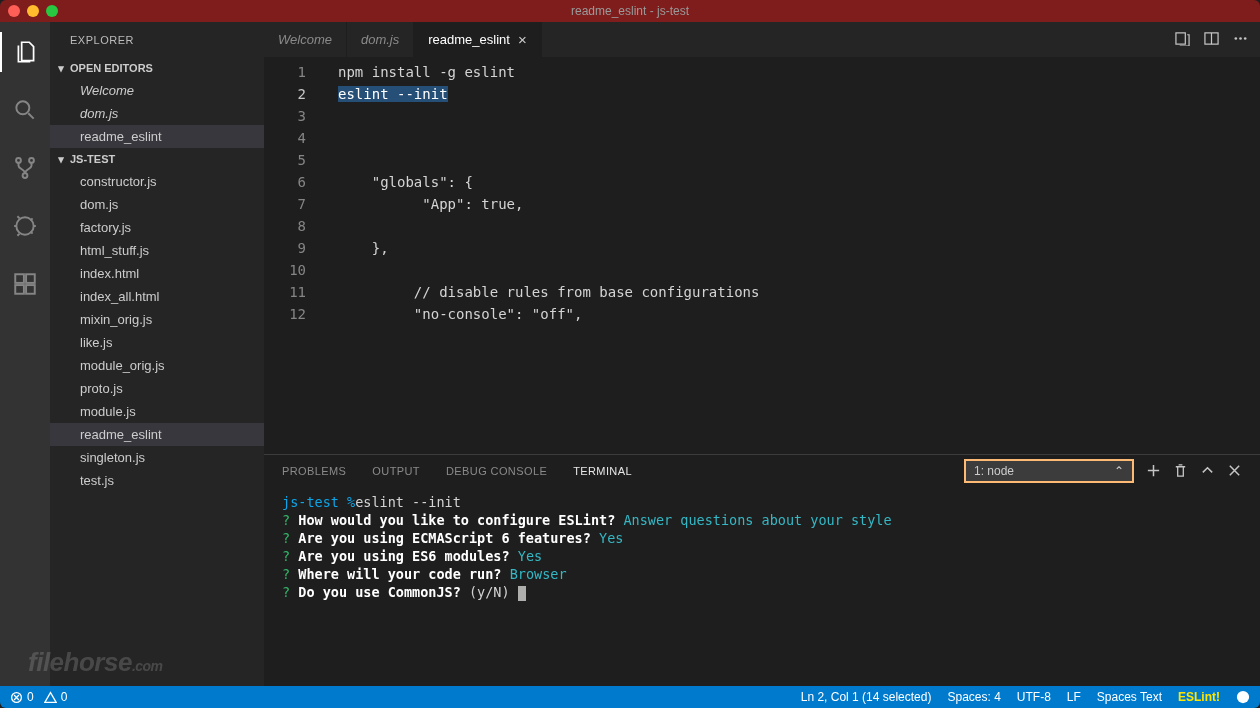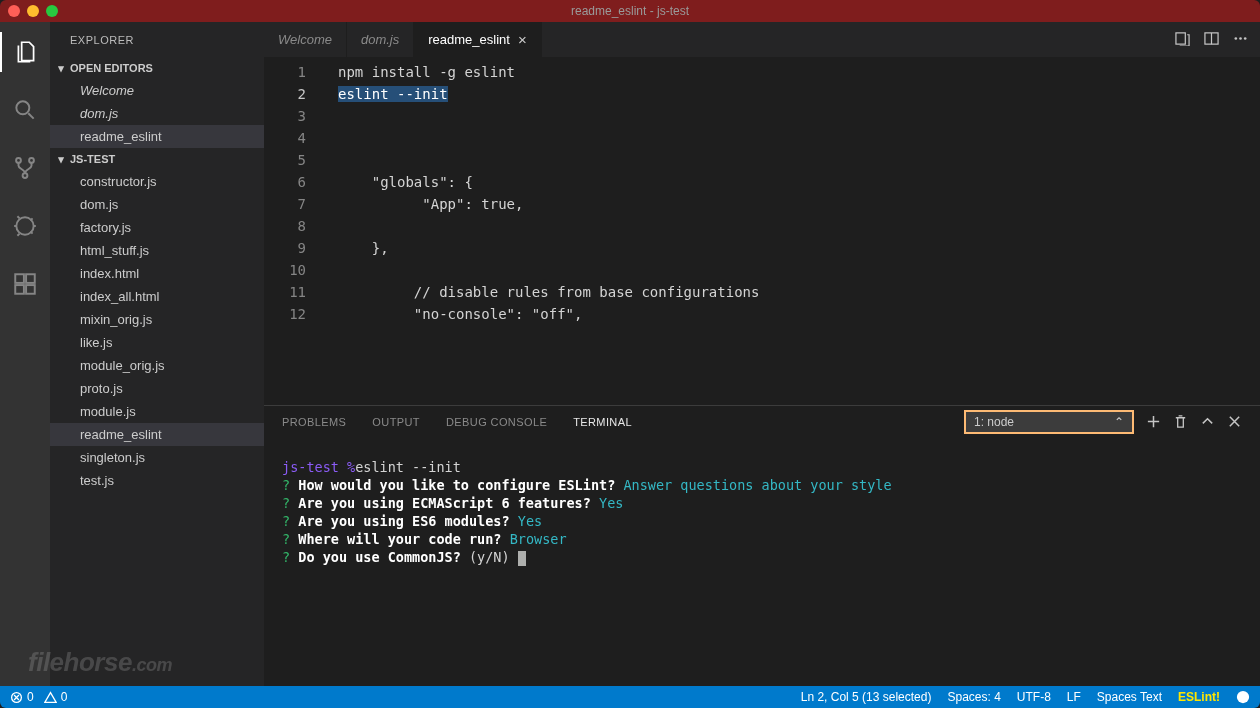--- a/index.html
+++ b/index.html
@@ -46,45 +46,45 @@
 
 .editor-body { flex: 1; display: flex; overflow: hidden; font-family: Menlo, Monaco, monospace; font-size: 14px; line-height: 22px; }
 .gutter { width: 62px; text-align: right; padding-right: 20px; color: #858585; padding-top: 4px; }
 .gutter .ln { height: 22px; }
 .gutter .ln.active { color: #c6c6c6; }
 .code { flex: 1; padding-top: 4px; white-space: pre; color: #d4d4d4; margin-left: 12px; }
 .code .line { height: 22px; }
 .selection { background: #264f78; color: #ffffff; }
 
 
-.panel { height: 281px; border-top: 1px solid #3c3c3c; display: flex; flex-direction: column; background: #1e1e1e; gap: 14px; }
+.panel { height: 232px; border-top: 1px solid #3c3c3c; display: flex; flex-direction: column; background: #1e1e1e; }
 .panel-tabs { height: 32px; display: flex; align-items: center; padding: 0 18px; gap: 26px; font-size: 11px; color: #8a8a8a; }
 .panel-tab { cursor: pointer; letter-spacing: 0.4px; }
 .panel-tab.active { color: #e7e7e7; }
 .panel-controls { margin-left: auto; display: flex; align-items: center; gap: 12px; }
 .panel-select { background: #3c3c3c; border: 2px solid #fdba74; color: #ccc; padding: 3px 8px; font-size: 12px; width: 170px; display: flex; justify-content: space-between; align-items: center; }
 .panel-icon { color: #c5c5c5; cursor: pointer; }
 .panel-icon svg { width: 15px; height: 15px; }
 .terminal-body { flex: 1; padding: 6px 18px; font-family: Menlo, Monaco, monospace; font-size: 13.5px; line-height: 18px; color: #d4d4d4; white-space: pre; }
 .term-q { color: #33b76a; }
 .term-ans { color: #34b8c5; }
-.term-prompt { color: #8b5cf6; }
+.term-prompt { color: #0ea5e9; }
 .term-bold { font-weight: 700; color: #ffffff; }
 .term-cursor { display: inline-block; width: 8px; height: 15px; background: #aeafad; vertical-align: middle; }
 
 
 .status-bar { height: 22px; background: #007acc; display: flex; align-items: center; color: #ffffff; font-size: 12px; padding: 0 10px; gap: 14px; }
 .status-left { display: flex; gap: 10px; align-items: center; }
 .status-right { margin-left: auto; display: flex; gap: 16px; align-items: center; }
 .status-item { display: flex; align-items: center; gap: 4px; cursor: pointer; }
 .eslint-status { color: #ffe600; font-weight: 600; }
 
 
 .watermark { position: absolute; left: 28px; bottom: 30px; font-size: 26px; font-weight: 700; color: rgba(180,180,180,0.25); font-style: italic; letter-spacing: -0.5px; pointer-events:none; }
-.watermark .com { font-size: 18px; }
+.watermark .com { font-size: 14px; }
 .round-corners { border-radius: 6px; }
 </style>
 </head>
 <body class="round-corners">
 
 <div class="title-bar">
   <div class="traffic-lights">
     <div class="traffic-light tl-close"></div>
     <div class="traffic-light tl-min"></div>
     <div class="traffic-light tl-max"></div>
@@ -262,21 +262,21 @@
       <span>0</span>
     </div>
     <div class="status-item">
       <svg width="13" height="13" viewBox="0 0 16 16" fill="none" stroke="currentColor" stroke-width="1.6">
           <path d="M8 2l7 12H1z"></path>
         </svg>
       <span>0</span>
     </div>
   </div>
   <div class="status-right">
-    <div class="status-item">Ln 2, Col 5 (13 selected)</div>
+    <div class="status-item">Ln 2, Col 1 (14 selected)</div>
     <div class="status-item">Spaces: 4</div>
     <div class="status-item">UTF-8</div>
     <div class="status-item">LF</div>
     <div class="status-item">Spaces Text</div>
     <div class="status-item eslint-status">ESLint!</div>
     <div class="status-item">
       <svg width="14" height="14" viewBox="0 0 16 16" fill="currentColor">
           <circle cx="8" cy="8" r="7"></circle>
         </svg>
     </div>

